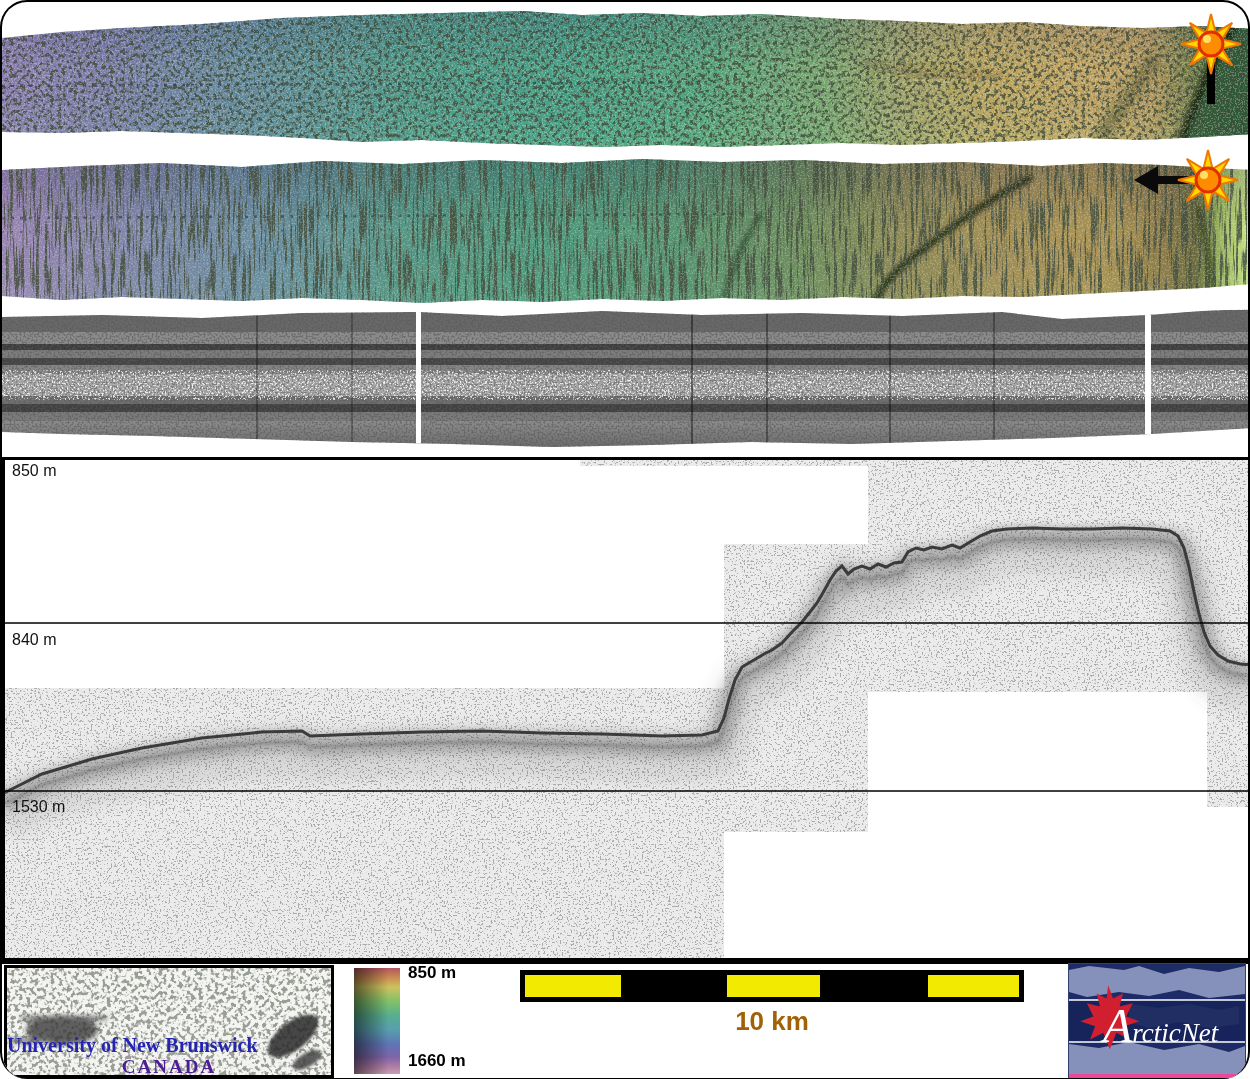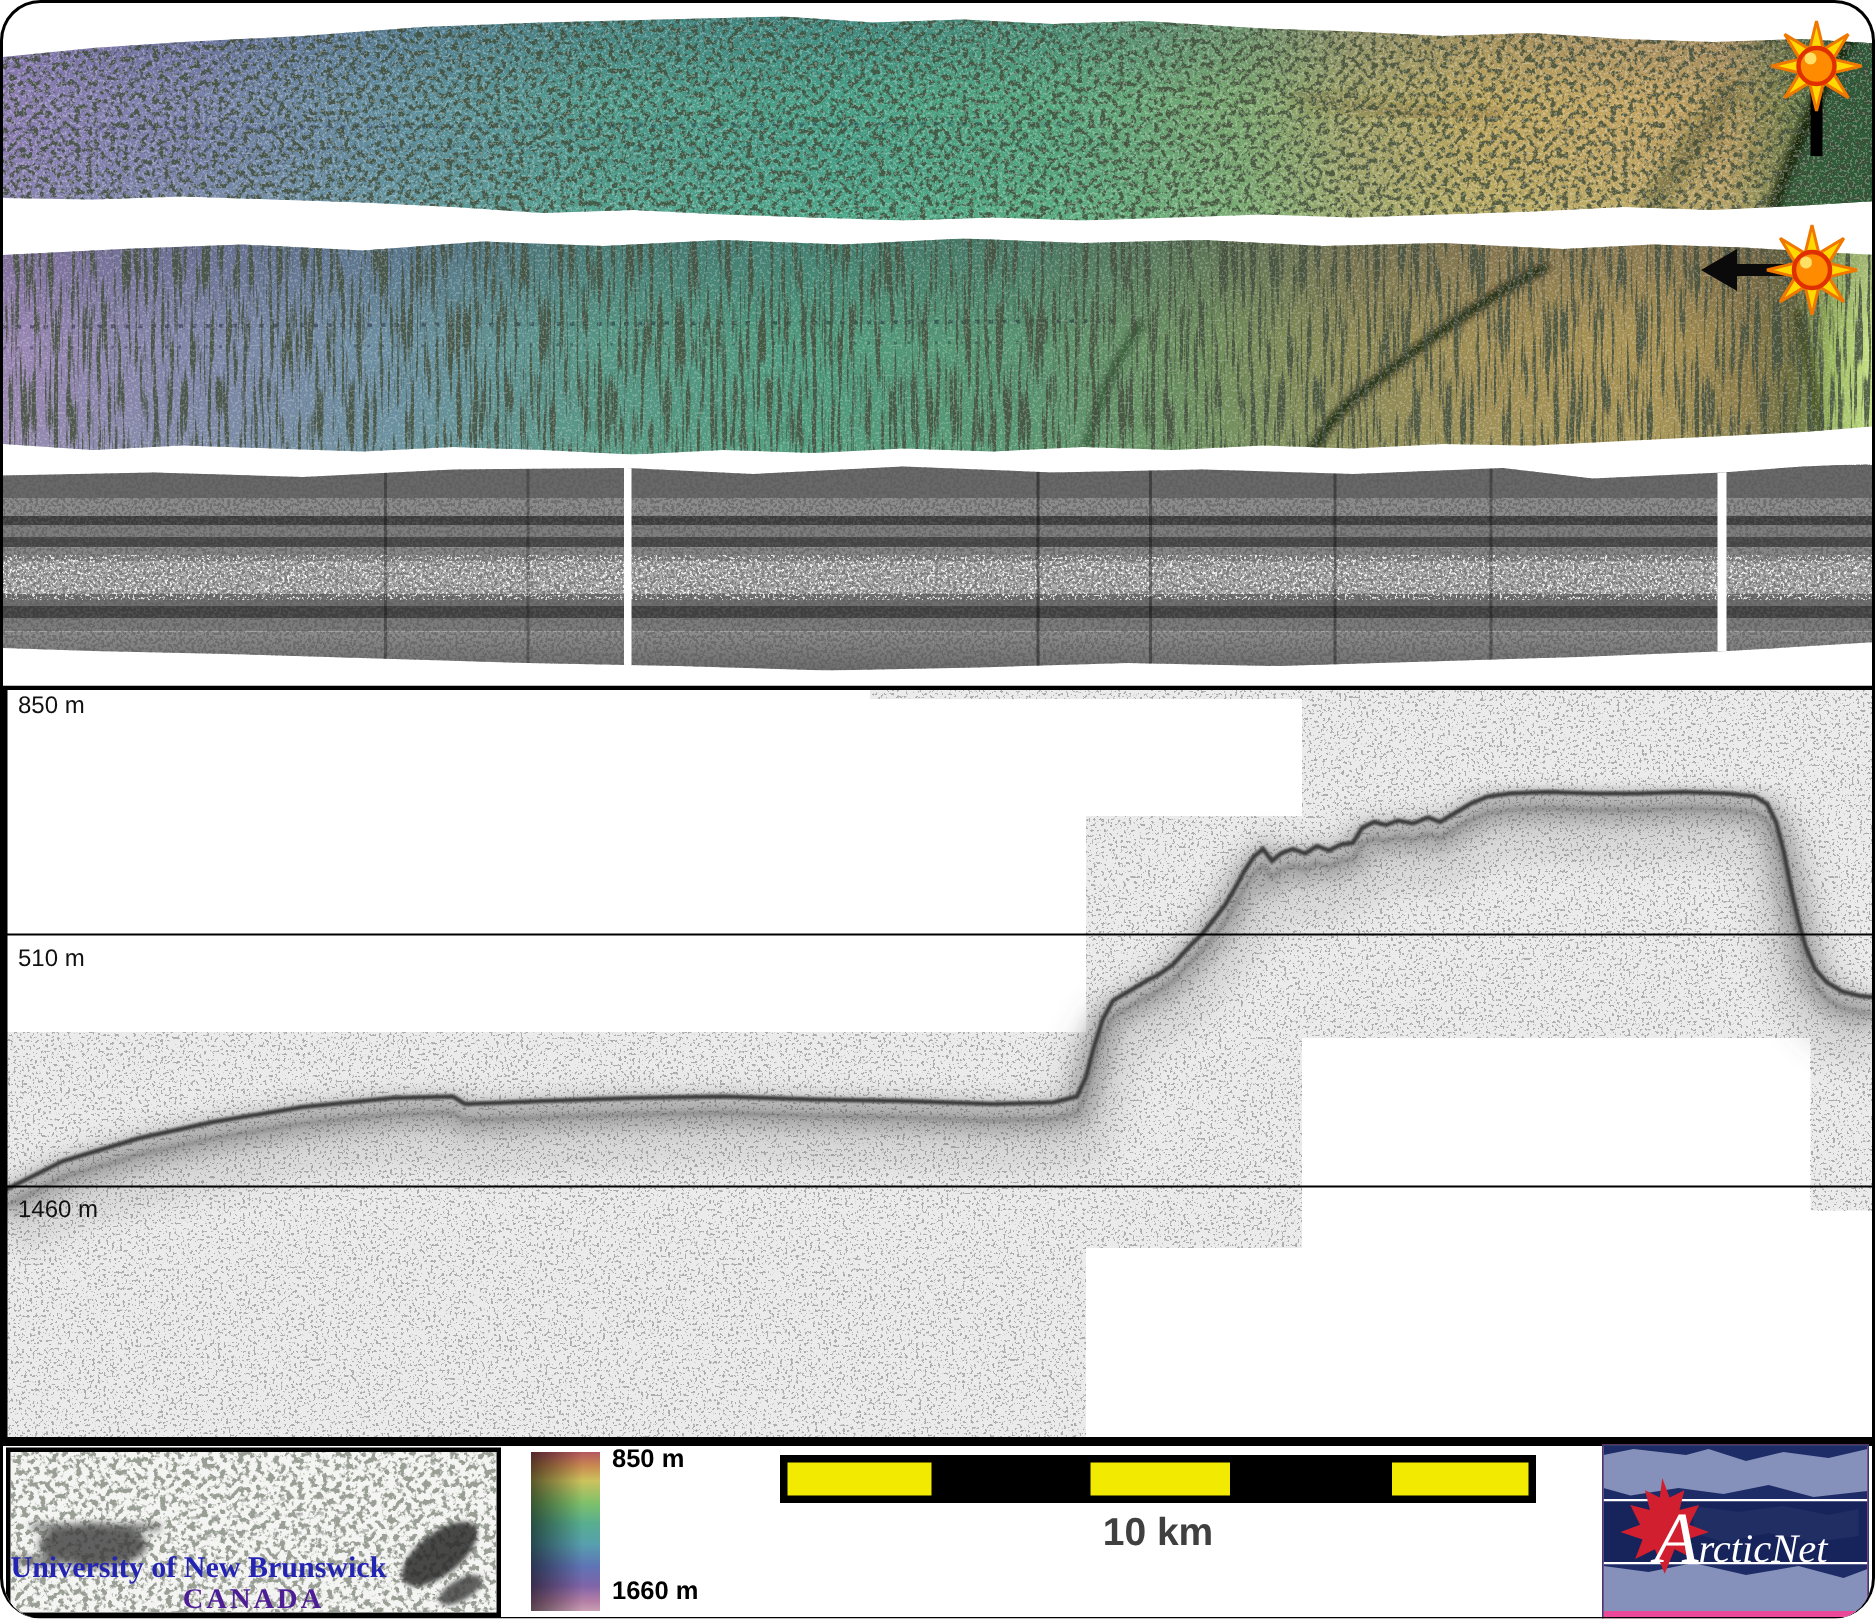--- a/index.html
+++ b/index.html
@@ -5,21 +5,21 @@
   html,body{margin:0;padding:0;background:#fff;}
   #fig{position:relative;width:1250px;height:1079px;background:#fff;overflow:hidden;
        border-top:2px solid #000;border-left:2px solid #000;border-right:2px solid #000;
        box-sizing:border-box;font-family:"Liberation Sans",sans-serif;border-radius:27px;}
   .abs{position:absolute;}
   .lbl{position:absolute;font:16px "Liberation Sans",sans-serif;color:#111;white-space:nowrap;}
   .cb-lbl{position:absolute;font:bold 17px "Liberation Sans",sans-serif;color:#000;white-space:nowrap;}
   #scalebar{position:absolute;left:518px;top:968px;width:504px;height:32px;background:#000;}
   #scalebar .seg{position:absolute;top:5px;height:22px;background:#f2ea00;}
   #scalebar-label{position:absolute;left:518px;top:1004px;width:504px;text-align:center;
-       font:bold 26px "Liberation Sans",sans-serif;color:#404040;}
+       font:bold 26px "Liberation Sans",sans-serif;color:#a16207;}
   #omg-logo{position:absolute;left:2px;top:963px;width:330px;height:113px;border:3px solid #000;
        background:#f4f4f2;box-sizing:border-box;overflow:hidden;}
   #omg-title{position:absolute;left:0;top:2px;width:100%;text-align:center;
        font:italic bold 31px "Liberation Serif",serif;color:#9e1b2e;}
   #omg-univ{position:absolute;left:0;top:66px;width:100%;text-align:left;
        font:bold 20px "Liberation Serif",serif;color:#2424b2;}
   #omg-country{position:absolute;left:0;top:88px;width:100%;text-align:center;
        font:bold 19px "Liberation Serif",serif;letter-spacing:2px;color:#4c1d95;}
   #colorbar{position:absolute;left:352px;top:966px;width:46px;height:106px;
        background:linear-gradient(180deg,#b5575f 0%,#c98b51 9%,#cdc25d 18%,#7fc06a 32%,
@@ -234,22 +234,22 @@
     <path class="seafloor-path" transform="translate(0,11)" stroke="rgba(60,60,60,0.35)" stroke-width="2.5" fill="none" filter="url(#b2)" d="M0,337 L40,317 L90,302 L140,291 L200,281 L260,275 L300,274 L308,279 L360,277 L420,275 L480,274 L540,276 L600,277 L660,279 L700,278 L716,274 L722,261 L727,242 L733,223 L740,210 L752,203 L762,197 L770,193 L780,186 L790,175 L800,165 L808,155 L815,146 L822,134 L828,123 L834,114 L840,109 L846,117 L852,112 L860,109 L868,112 L876,107 L884,110 L892,106 L900,105 L906,95 L914,91 L922,93 L930,90 L940,92 L950,88 L958,91 L968,85 L978,79 L990,74 L1005,72 L1030,71 L1060,72 L1090,72 L1120,71 L1150,72 L1168,74 L1176,79 L1182,91 L1187,110 L1192,135 L1197,157 L1202,175 L1208,189 L1216,198 L1226,204 L1238,207 L1250,208"></path>
     <path class="seafloor-path" stroke="#3a3a3a" stroke-width="3" fill="none" filter="url(#b1)" d="M0,337 L40,317 L90,302 L140,291 L200,281 L260,275 L300,274 L308,279 L360,277 L420,275 L480,274 L540,276 L600,277 L660,279 L700,278 L716,274 L722,261 L727,242 L733,223 L740,210 L752,203 L762,197 L770,193 L780,186 L790,175 L800,165 L808,155 L815,146 L822,134 L828,123 L834,114 L840,109 L846,117 L852,112 L860,109 L868,112 L876,107 L884,110 L892,106 L900,105 L906,95 L914,91 L922,93 L930,90 L940,92 L950,88 L958,91 L968,85 L978,79 L990,74 L1005,72 L1030,71 L1060,72 L1090,72 L1120,71 L1150,72 L1168,74 L1176,79 L1182,91 L1187,110 L1192,135 L1197,157 L1202,175 L1208,189 L1216,198 L1226,204 L1238,207 L1250,208"></path>
 
     <line x1="2" y1="166" x2="1248" y2="166" stroke="#000" stroke-width="1.3"></line>
     <line x1="2" y1="334" x2="1248" y2="334" stroke="#000" stroke-width="1.3"></line>
 
     <rect x="1.5" y="1.5" width="1247" height="504" fill="none" stroke="#000" stroke-width="3"></rect>
     <line x1="0" y1="504" x2="1250" y2="504" stroke="#000" stroke-width="6"></line>
   </svg>
   <div class="lbl" style="left:10px;top:460px">850 m</div>
-  <div class="lbl" style="left:10px;top:629px">510 m</div>
-  <div class="lbl" style="left:10px;top:796px">1460 m</div>
+  <div class="lbl" style="left:10px;top:629px">840 m</div>
+  <div class="lbl" style="left:10px;top:796px">1530 m</div>
 
   <div id="omg-logo">
     <svg class="abs" style="left:0;top:0" width="324" height="107">
       <rect x="0" y="0" width="324" height="107" fill="#f4f4f2"></rect>
       <rect x="0" y="0" width="324" height="107" filter="url(#grainSoft)" opacity="0.5"></rect>
       <g filter="url(#b3)" opacity="0.8">
         <ellipse cx="55" cy="62" rx="36" ry="15" fill="#3a3a3a"></ellipse>
         <rect x="14" y="48" width="86" height="4" fill="#4a4a4a"></rect>
         <rect x="2" y="70" width="40" height="5" fill="#555"></rect>
       </g>

